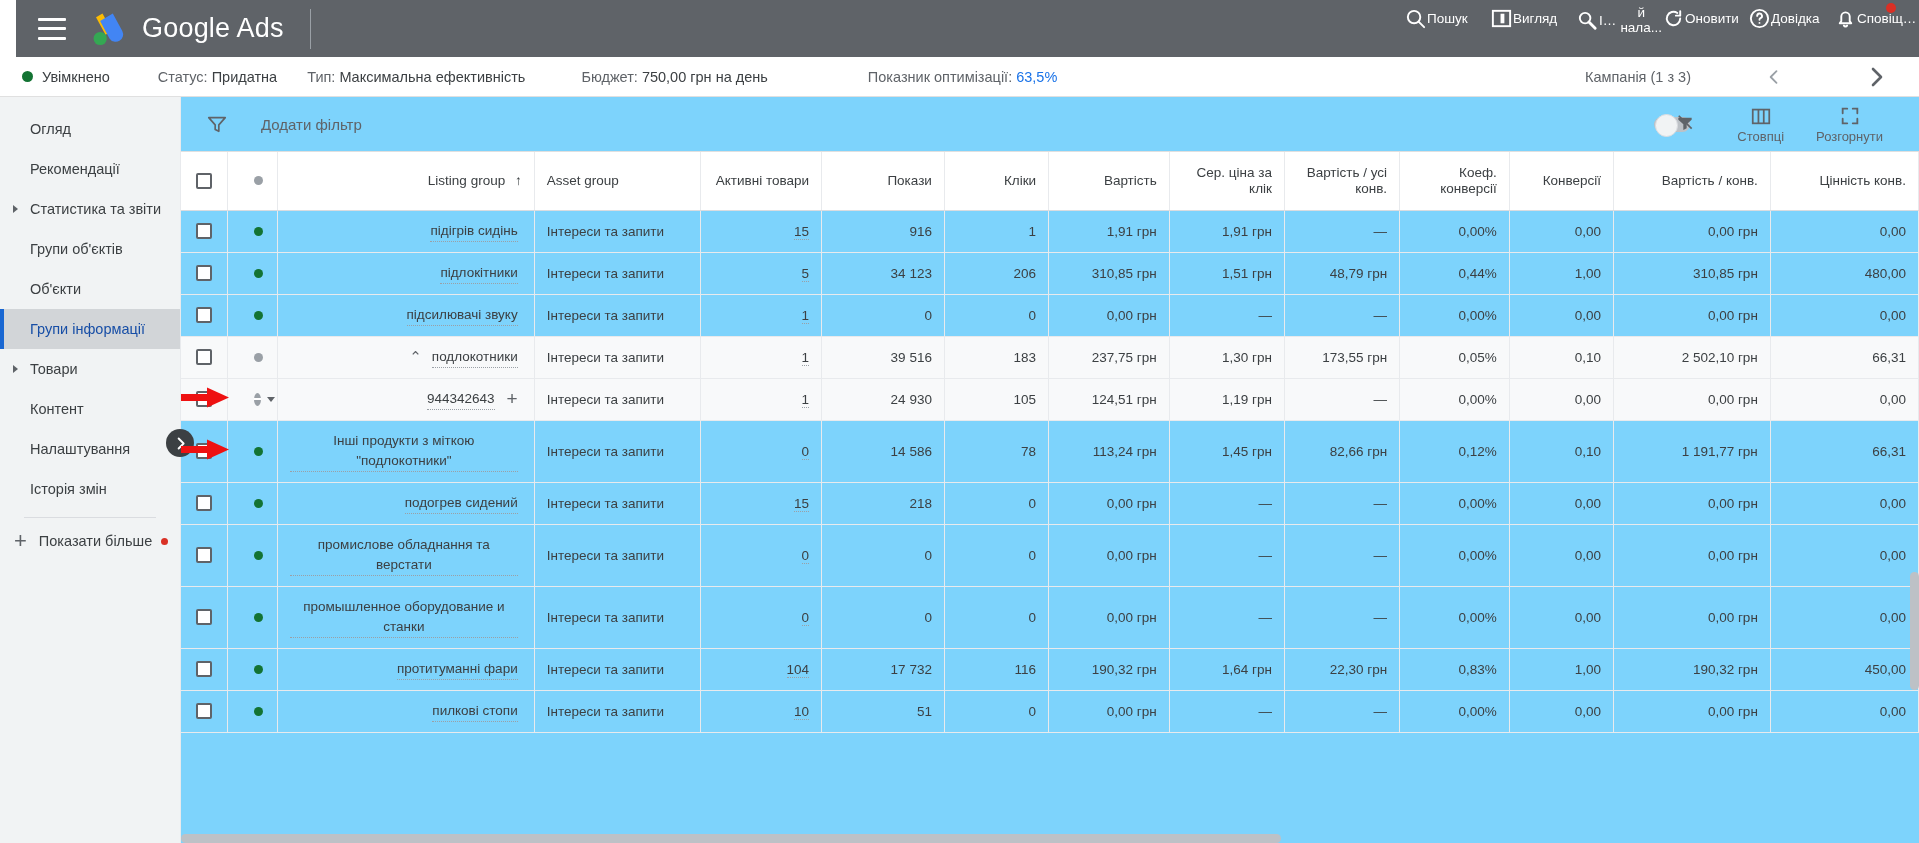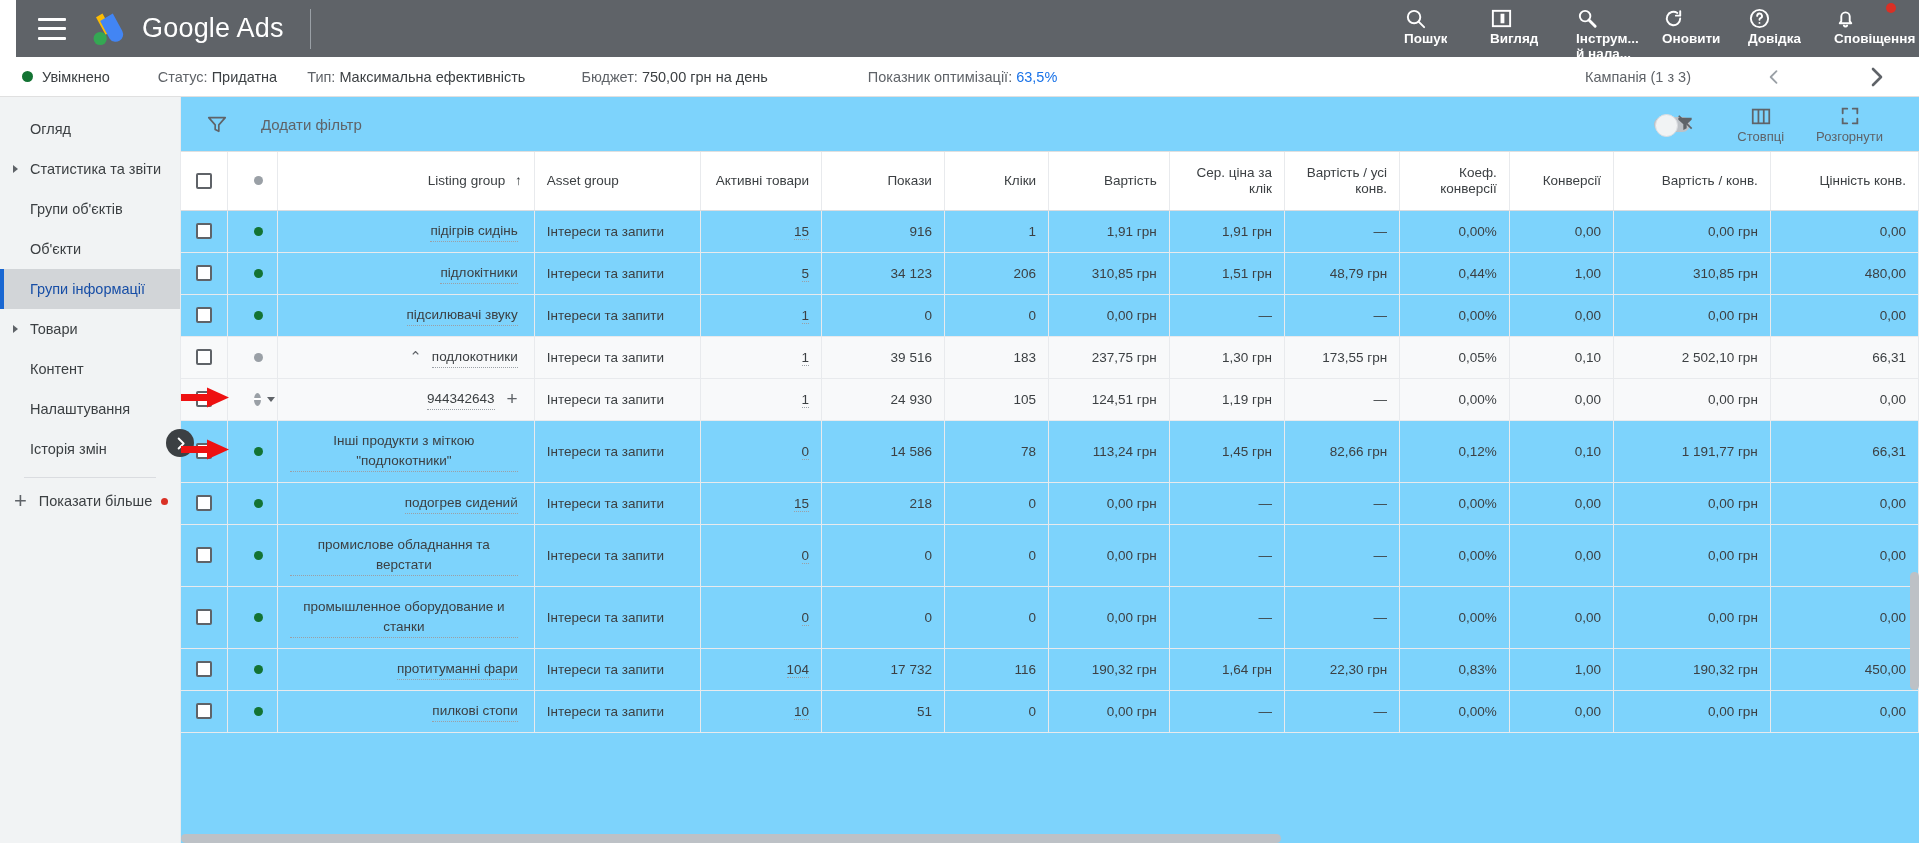--- a/index.html
+++ b/index.html
@@ -34,24 +34,23 @@
   .brand-divider {
     width: 1px; height: 40px; background: #9aa0a6;
     margin-left: 26px;
   }
   .top-actions {
     margin-left: auto; display: flex; align-items: flex-start;
     height: 57px; padding-top: 3px;
   }
   .top-action {
     width: 86px; min-width: 72px;
-    display: flex; flex-direction: column; align-items: flex-start;
+    display: flex; flex-direction: row; align-items: center;
     color: #fff; cursor: pointer; position: relative;
     padding-top: 2px;
-    font-weight: bold;
   }
   .top-action .ic { height: 26px; display:flex; align-items:center; justify-content:center; }
   .top-action .lbl {
     font-size: 13.5px; line-height: 15px; text-align: center;
     max-width: 84px; overflow: hidden; white-space: nowrap; text-overflow: ellipsis;
   }
   .top-action .lbl2 { font-size: 13.5px; line-height: 15px; text-align:center; }
   .notif-dot {
     position: absolute; top: 0px; right: 24px;
     width: 10px; height: 10px; border-radius: 50%; background: #d93025;
@@ -351,20 +350,23 @@
     </span>
   </div>
 </div>
 
 <div class="body-wrap">
 
   <div class="sidebar">
     <div class="nav-list" id="nav-list">
         <div class="nav-item">
           <span>Огляд</span>
+        </div>
+        <div class="nav-item">
+          <span>Рекомендації</span>
         </div>
         <div class="nav-item">
           <span class="nav-caret"></span>
           <span>Статистика та звіти</span>
         </div>
         <div class="nav-item">
           <span>Групи об'єктів</span>
         </div>
         <div class="nav-item">
           <span>Об'єкти</span>

